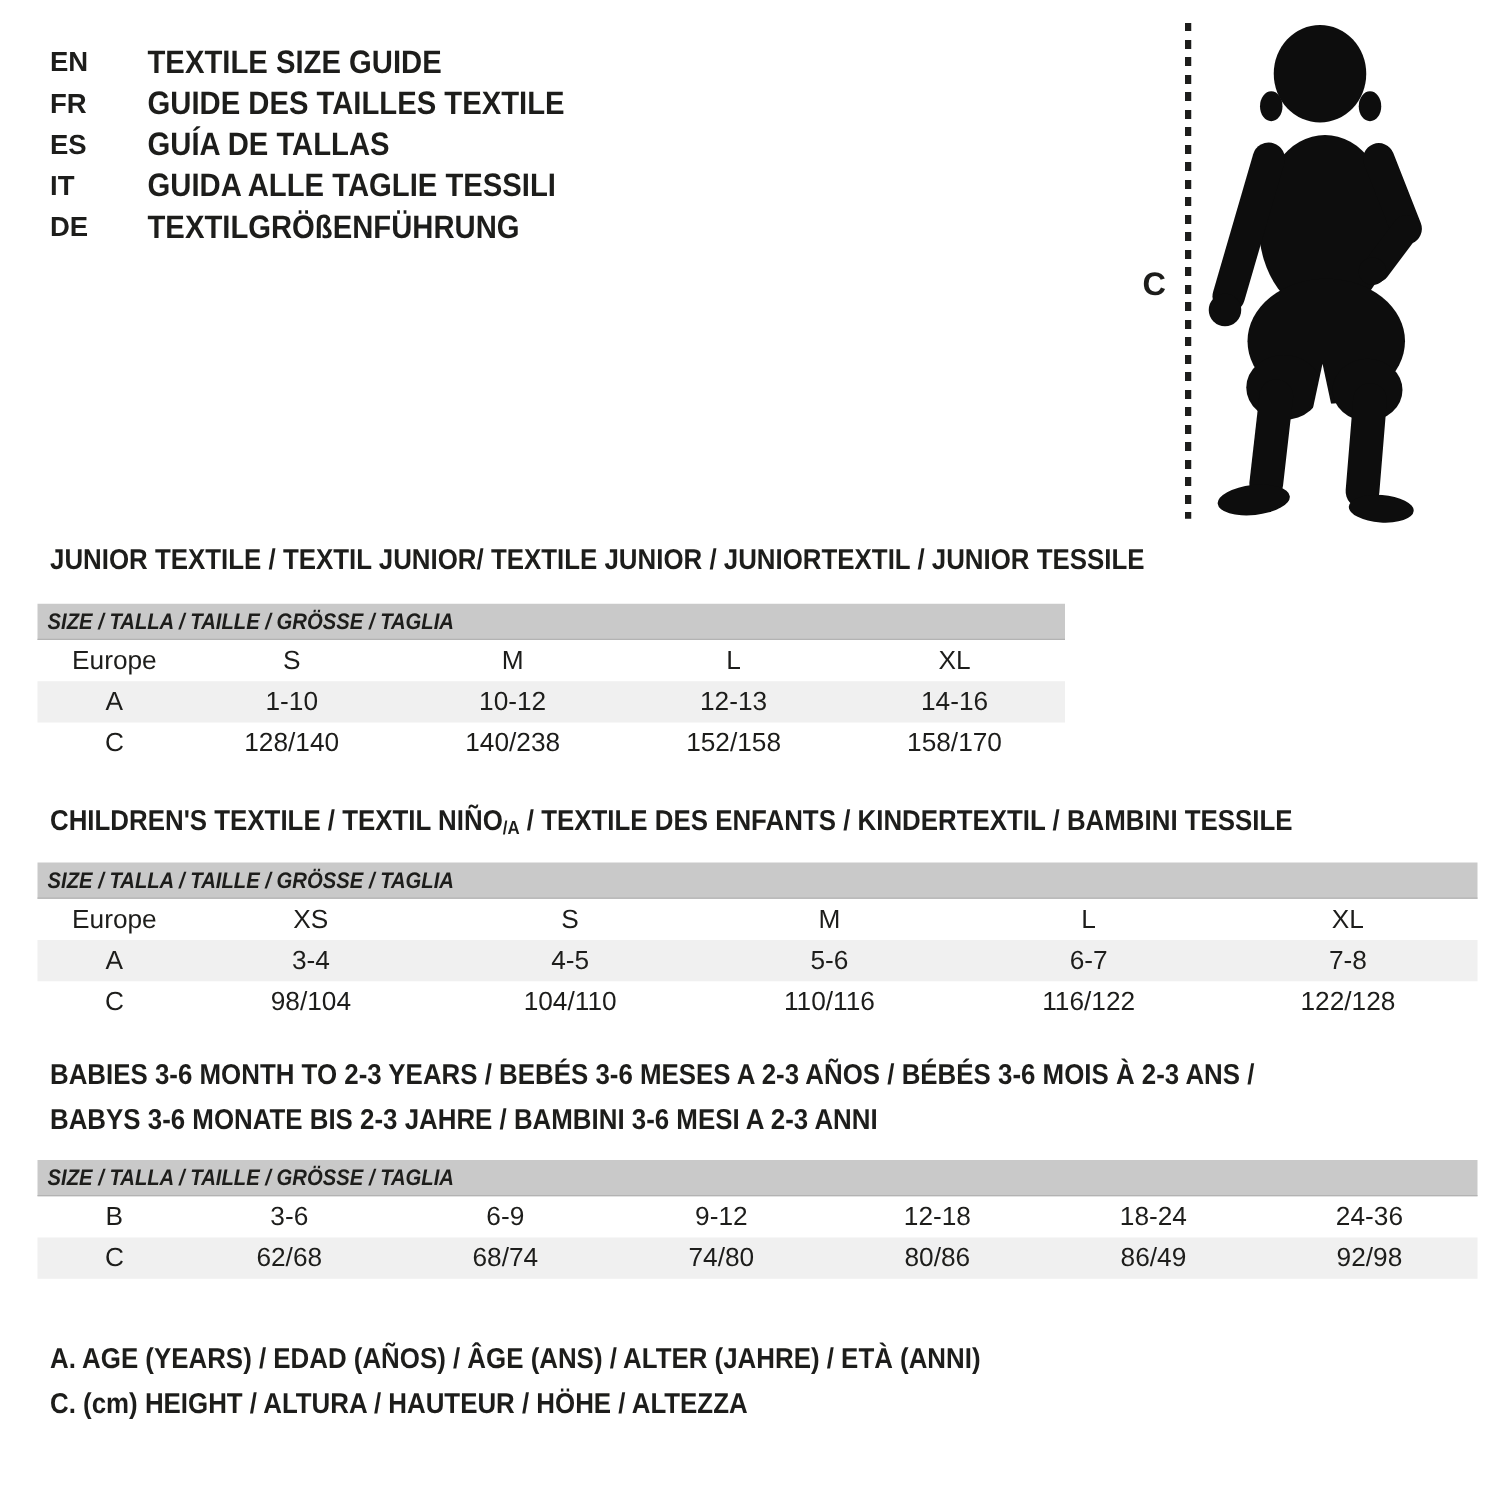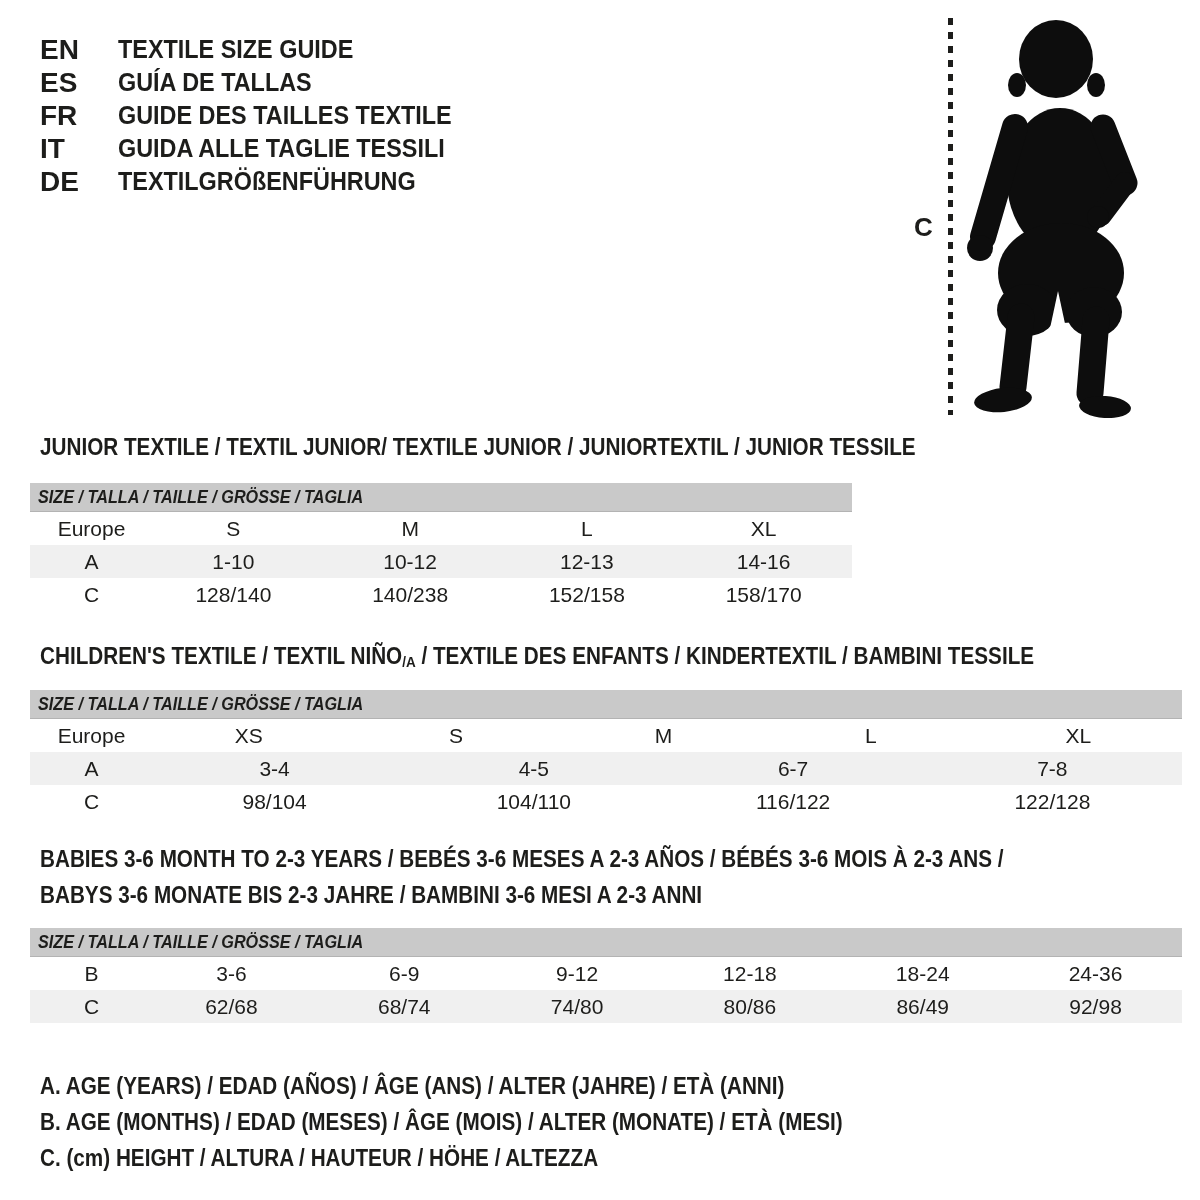--- a/index.html
+++ b/index.html
@@ -4,21 +4,21 @@
 <style>
   html,body{margin:0;padding:0;background:#fff;}
   .canvas{
     position:relative;width:1200px;height:1200px;background:#ffffff;
     font-family:"Liberation Sans",sans-serif;color:#1d1d1b;overflow:hidden;
   }
   .cnd{display:inline-block;transform:scaleX(0.9);transform-origin:0 50%;white-space:nowrap;}
   
   .lang-block{position:absolute;left:40px;top:33px;}
   .lang-row{height:33px;line-height:33px;}
-  .lang-code{display:inline-block;width:78px;font-weight:bold;font-size:28px;vertical-align:top;}
+  .lang-code{display:inline-block;width:78px;font-weight:bold;font-size:22px;vertical-align:top;}
   .lang-title{font-weight:bold;font-size:26px;}
   
   .measure-line{
     position:absolute;left:948px;top:18px;width:5px;height:397px;
     background:repeating-linear-gradient(to bottom,#1d1d1b 0 7px,transparent 7px 14px);
   }
   .measure-label{position:absolute;left:914px;top:212px;font-size:26px;font-weight:bold;}
   .baby{position:absolute;left:963px;top:15px;}
   
   .sec-title{position:absolute;left:40px;font-weight:bold;font-size:23px;line-height:26px;}
@@ -39,24 +39,24 @@
 </head>
 <body>
 
 <div class="canvas">
 
   <div class="lang-block">
     <div class="lang-row">
       <span class="lang-code">EN</span><span class="lang-title cnd">TEXTILE SIZE GUIDE</span>
     </div>
     <div class="lang-row">
-      <span class="lang-code">ES</span><span class="lang-title cnd">GUÍA DE TALLAS</span>
+      <span class="lang-code">FR</span><span class="lang-title cnd">GUIDE DES TAILLES TEXTILE</span>
     </div>
     <div class="lang-row">
-      <span class="lang-code">FR</span><span class="lang-title cnd">GUIDE DES TAILLES TEXTILE</span>
+      <span class="lang-code">ES</span><span class="lang-title cnd">GUÍA DE TALLAS</span>
     </div>
     <div class="lang-row">
       <span class="lang-code">IT</span><span class="lang-title cnd">GUIDA ALLE TAGLIE TESSILI</span>
     </div>
     <div class="lang-row">
       <span class="lang-code">DE</span><span class="lang-title cnd">TEXTILGRÖßENFÜHRUNG</span>
     </div>
   </div>
 
   <div class="measure-line"></div>
@@ -125,27 +125,29 @@
       <span class="tcell">XS</span>
       <span class="tcell">S</span>
       <span class="tcell">M</span>
       <span class="tcell">L</span>
       <span class="tcell">XL</span>
     </div>
     <div class="trow alt">
       <span class="tlabel">A</span>
       <span class="tcell">3-4</span>
       <span class="tcell">4-5</span>
+      <span class="tcell">5-6</span>
       <span class="tcell">6-7</span>
       <span class="tcell">7-8</span>
     </div>
     <div class="trow">
       <span class="tlabel">C</span>
       <span class="tcell">98/104</span>
       <span class="tcell">104/110</span>
+      <span class="tcell">110/116</span>
       <span class="tcell">116/122</span>
       <span class="tcell">122/128</span>
     </div>
   </div>
 
   <div class="sec-title cnd" style="top:846px;">BABIES 3-6 MONTH TO 2-3 YEARS / BEBÉS 3-6 MESES A 2-3 AÑOS / BÉBÉS 3-6 MOIS À 2-3 ANS /</div>
   <div class="sec-title cnd" style="top:882px;">BABYS 3-6 MONATE BIS 2-3 JAHRE / BAMBINI 3-6 MESI A 2-3 ANNI</div>
   <div class="tbl" style="top:928px;left:30px;width:1152px;">
     <div class="size-bar">
       <span class="cnd">SIZE / TALLA / TAILLE / GRÖSSE / TAGLIA</span>
@@ -165,17 +167,16 @@
       <span class="tcell">68/74</span>
       <span class="tcell">74/80</span>
       <span class="tcell">80/86</span>
       <span class="tcell">86/49</span>
       <span class="tcell">92/98</span>
     </div>
   </div>
 
   <div class="footer-block">
     <div class="footer-line"><span class="cnd">A. AGE (YEARS) / EDAD (AÑOS) / ÂGE (ANS) / ALTER (JAHRE) / ETÀ (ANNI)</span></div>
-    <div class="footer-line"><span class="cnd">B. AGE (MONTHS) / EDAD (MESES) / ÂGE (MOIS) / ALTER (MONATE) / ETÀ (MESI)</span></div>
     <div class="footer-line"><span class="cnd">C. (cm) HEIGHT / ALTURA / HAUTEUR / HÖHE / ALTEZZA</span></div>
   </div>
 
 </div>
 
 </body></html>

